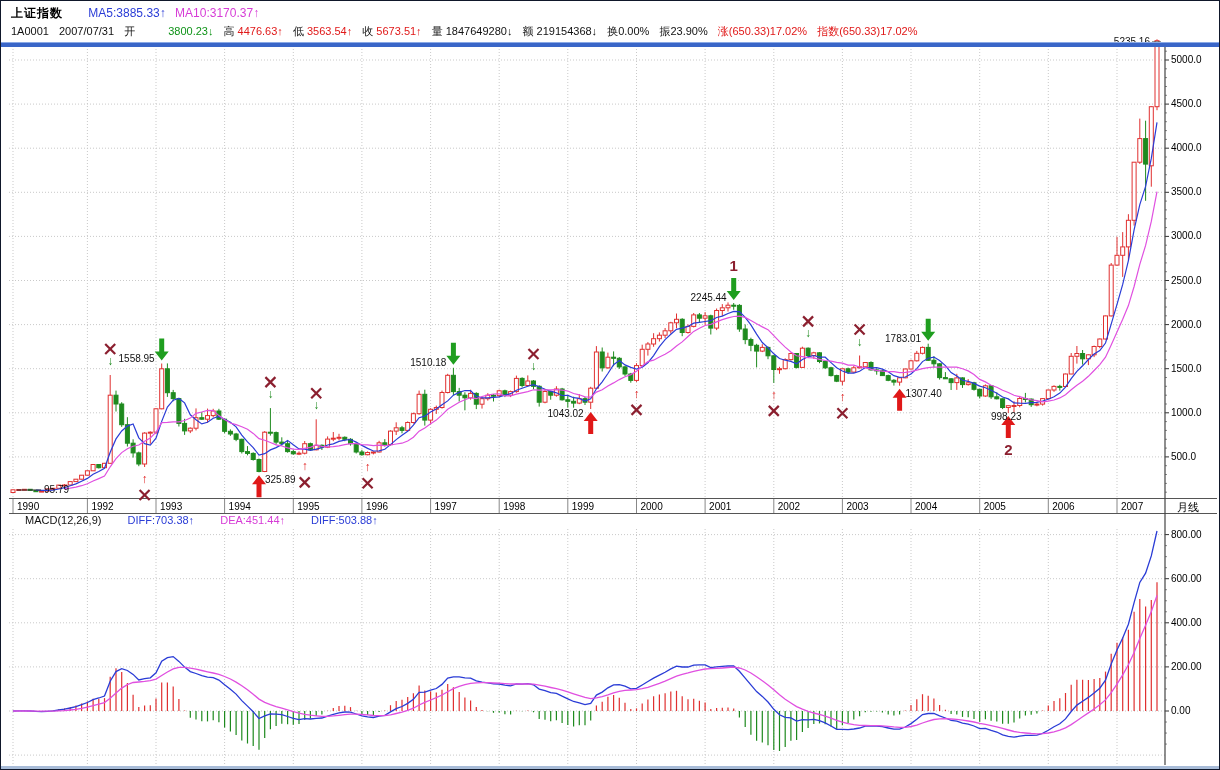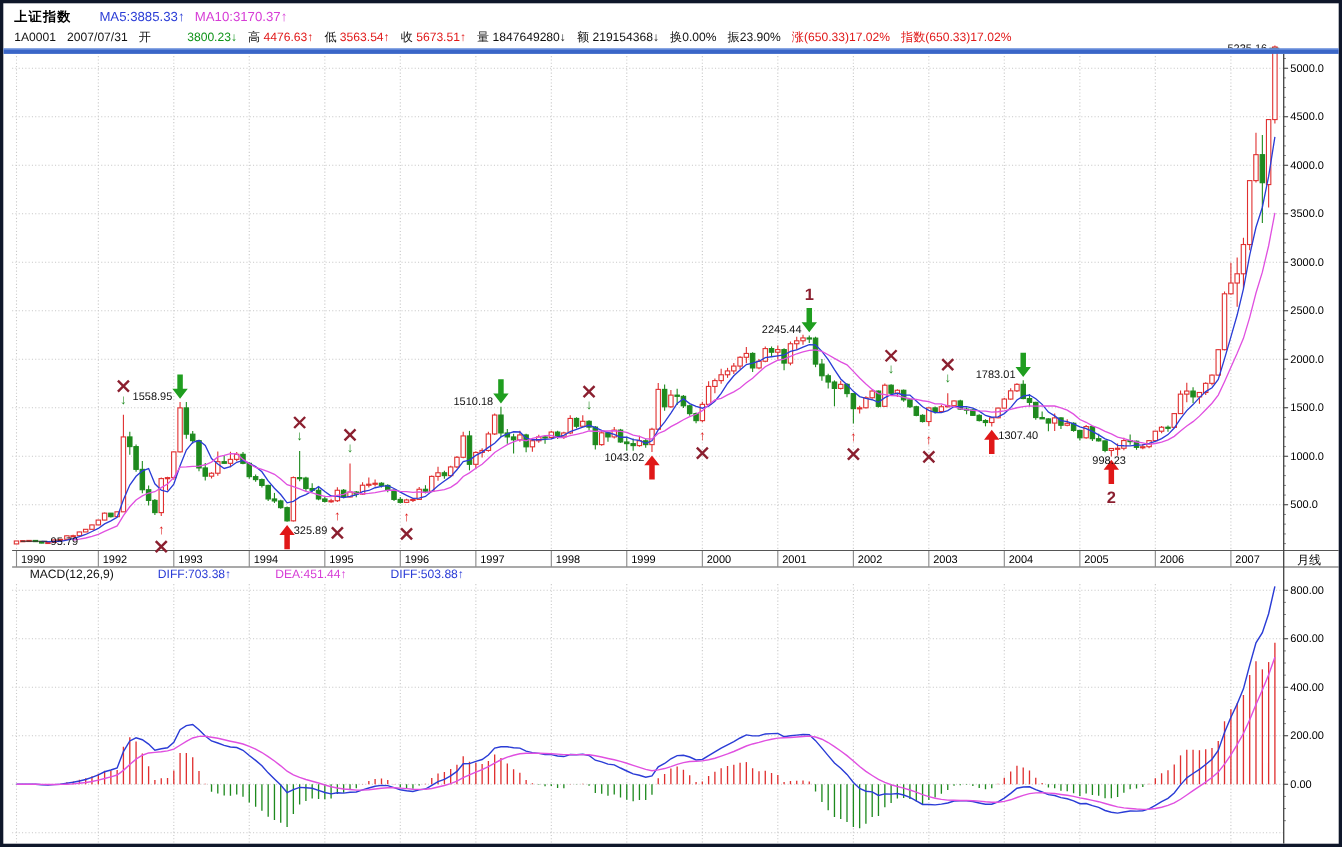--- a/index.html
+++ b/index.html
@@ -1,29 +1,29 @@
 <!DOCTYPE html>
 <html><head>
 <meta charset="utf-8">
 <style>
   html,body{margin:0;padding:0;background:#fff;}
-  #app{position:relative;width:1220px;height:770px;background:#fff;border:3px solid #0f172a;
+  #app{position:relative;width:1220px;height:770px;background:#fff;border:1px solid #0f172a;
        box-sizing:border-box;overflow:hidden;font-family:"Liberation Sans","DejaVu Sans",sans-serif;}
   .h1{position:absolute;left:10px;top:4px;z-index:4;font-size:12px;white-space:nowrap;}
   .h1 .t{font-weight:bold;color:#000;margin-right:22px;letter-spacing:1px;}
   .blue{color:#2a3cd6;} .mag{color:#d63cd6;} .red{color:#e01818;} .grn{color:#0f9318;margin-left:30px;} .blk{color:#111;text-align:right;}
   .h1 span{margin-right:6px;}
   .h2{position:absolute;left:10px;top:23px;z-index:4;font-size:11px;white-space:nowrap;color:#111;}
   .h2 .lab{margin-right:0;} .h2 .val{margin-right:7px;} .h2 .w{margin-right:7px;}
   .rule{position:absolute;left:0;top:41px;width:1220px;height:5px;background:#3a66c8;
         border-top:1px solid #8aa9e6;box-sizing:border-box;z-index:5;}
   #cv{position:absolute;left:0;top:0;width:1220px;height:770px;z-index:1;}
   #period{position:absolute;left:1176px;top:499px;font-size:11px;color:#000;z-index:4;}
   .mh{position:absolute;left:8px;top:513px;font-size:11px;z-index:4;white-space:nowrap;color:#000;}
-  .mh span{margin-right:21px;padding-left:16px;}
+  .mh span{margin-right:7px;padding-left:16px;}
   .bottombar{position:absolute;left:0;top:765px;width:1220px;height:5px;background:#a8bcd8;z-index:4;}
   #cv text{font-family:"Liberation Sans","DejaVu Sans",sans-serif;}
   .ax{font-size:10px;fill:#000;}
   .lbl{font-size:10px;fill:#111;}
   .num{font-size:15px;font-weight:bold;fill:#8b1f2f;font-family:"Liberation Serif","DejaVu Serif",serif;}
   .sd{font-size:12px;font-weight:bold;fill:#1e8a1e;}
   .su{font-size:12px;font-weight:bold;fill:#e01818;}
   .grid{stroke:#c9c9c9;stroke-dasharray:1 2;fill:none;stroke-width:1;}
 </style>
 </head>

